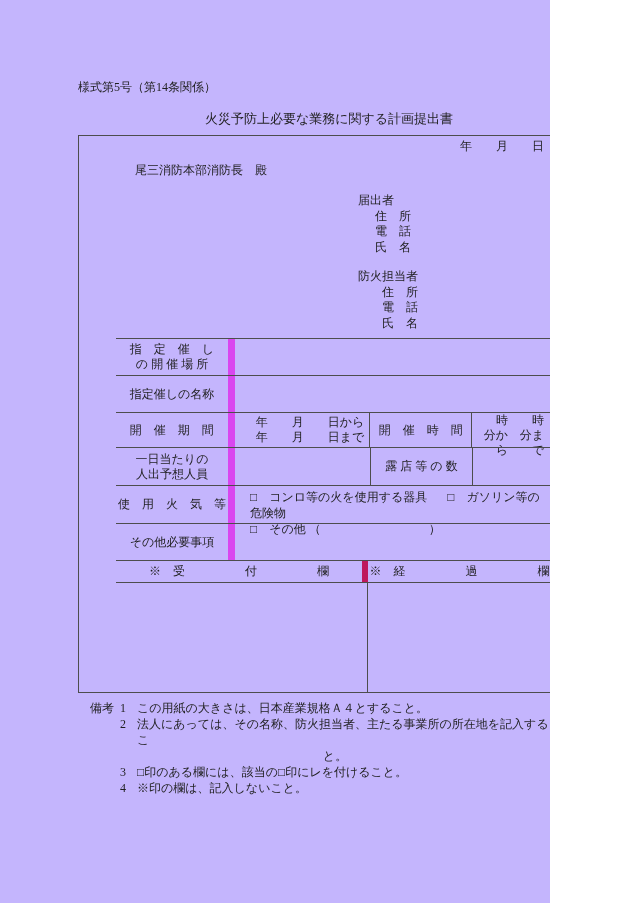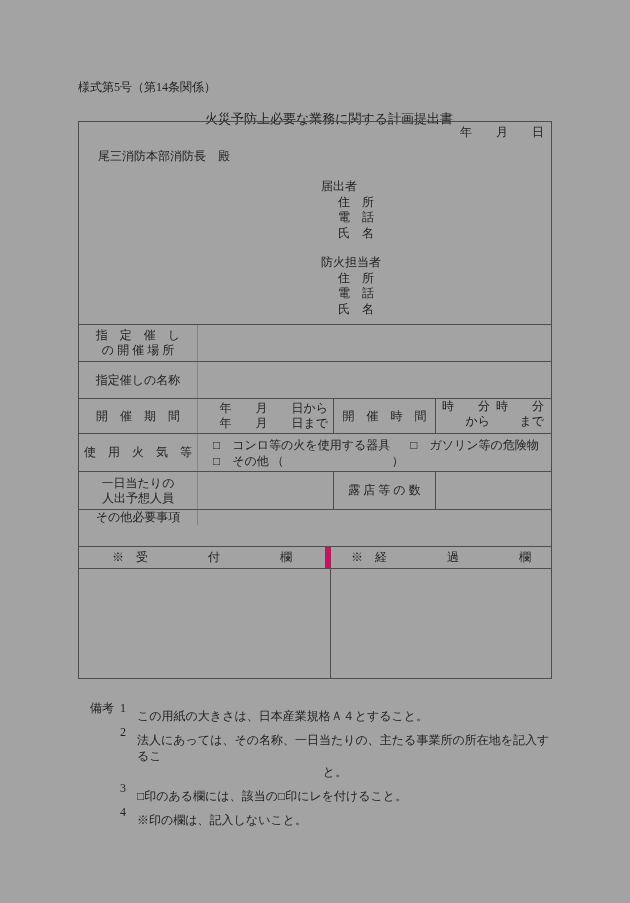--- a/index.html
+++ b/index.html
@@ -1,52 +1,52 @@
 <!DOCTYPE html>
 <html><head>
 <meta charset="utf-8">
 <style>
   html,body { margin:0; padding:0; background:#ffffff; }
   .page {
     position:relative;
-    width:630px; height:903px;
-    background:#a3a3a3;
+    width:550px; height:903px;
+    background:#c4b5fd;
     color:#1f1f1f;
     font-family:"Liberation Serif","DejaVu Serif",serif;
     font-size:12px;
     line-height:1.25;
     overflow:hidden;
   }
   .form-code { position:absolute; left:78px; top:80px; }
   .doc-title { position:absolute; left:92px; top:111px; width:474px; text-align:center; font-size:13px; }
 
   .ftable {
-    position:absolute; left:78px; top:121px;
+    position:absolute; left:78px; top:135px;
     width:474px; height:558px;
     border:1px solid #4d4d4d;
     box-sizing:border-box;
-    display:flex; flex-direction:column;
+    display:flex; flex-direction:column;padding-left:37px;
   }
   .ftable * { box-sizing:border-box; }
 
   .hdr { height:202px; position:relative; }
   .date-line { position:absolute; top:3px; right:7px; }
   .addressee { position:absolute; left:19px; top:27px;text-align:right; }
   .party-block { position:absolute; left:242px; line-height:15.5px; }
   .party-block.notifier { top:57px; }
   .party-block.manager { top:133px; }
-  .party-line { margin-left:17px; }
+  .party-line { margin-left:17px;text-align:right; }
 
   .row { display:flex; border-top:1px solid #4d4d4d; }
   .r1 { height:37px; } .r2 { height:37px; } .r3 { height:35px; }
-  .r4 { height:38px; } .r5 { height:38px; } .r6 { height:37px;flex-direction:column; }
+  .r4 { height:38px; } .r5 { height:38px; } .r6 { height:37px; }
   .r7 { height:22px; } .r8 { flex:1; }
 
   .lab {
-    width:119px; border-right:1px solid #d946ef;
+    width:119px; border-right:7px solid #d946ef;
     display:flex; flex-direction:column; justify-content:center; align-items:center;
     text-align:center; line-height:15px;
   }
   .val { flex:1; }
   .c2 { width:136px; border-right:1px solid #4d4d4d;
         display:flex; flex-direction:column; justify-content:center;
         text-align:right; padding-right:5px; line-height:15px; }
   .c3 { width:102px; border-right:1px solid #4d4d4d;
         display:flex; align-items:center; justify-content:center; text-align:center; }
   .c4 { flex:1; display:flex; flex-direction:row; justify-content:center;
@@ -58,21 +58,21 @@
   .ohdr-l { width:252px; border-right:6px solid #be185d;
             display:flex; align-items:center; justify-content:center; text-align:center; }
   .ohdr-r { flex:1; display:flex; align-items:center; justify-content:center; text-align:center; }
   .obox-l { width:252px; border-right:1px solid #4d4d4d; }
   .obox-r { flex:1; }
 
   .notes { position:absolute; left:90px; top:700px; width:470px; line-height:16px; }
   .note-row { display:flex;justify-content:center; }
   .note-label { width:30px; }
   .note-num { width:17px; }
-  .note-text { flex:1;margin-top:8px; }
+  .note-text { flex:1; }
   .note-wrap { margin-left:20px; }
 </style>
 </head>
 <body>
 
 <div class="page">
 
   <div class="form-code">様式第5号（第14条関係）</div>
   <div class="doc-title">火災予防上必要な業務に関する計画提出書</div>
 
@@ -116,36 +116,36 @@
         <span>年　　月　　日から</span>
         <span>年　　月　　日まで</span>
       </div>
       <div class="c3">開　催　時　間</div>
       <div class="c4">
         <span>時　　分から</span>
         <span>時　　分まで</span>
       </div>
     </div>
 
-    <div class="row r5">
-      <div class="lab">使　用　火　気　等</div>
-      <div class="fire-cell">
-        <span>□　コンロ等の火を使用する器具</span><span class="opt-gap"></span><span>□　ガソリン等の危険物</span>
-        <span class="fire-line2">□　その他 （　　　　　　　　　）</span>
-      </div>
-    </div>
-
     <div class="row r4">
       <div class="lab">
         <span>一日当たりの</span>
         <span>人出予想人員</span>
       </div>
       <div class="c2"></div>
       <div class="c3">露 店 等 の 数</div>
       <div class="c4"></div>
+    </div>
+
+    <div class="row r5">
+      <div class="lab">使　用　火　気　等</div>
+      <div class="fire-cell">
+        <span>□　コンロ等の火を使用する器具</span><span class="opt-gap"></span><span>□　ガソリン等の危険物</span>
+        <span class="fire-line2">□　その他 （　　　　　　　　　）</span>
+      </div>
     </div>
 
     <div class="row r6">
       <div class="lab">その他必要事項</div>
       <div class="val"></div>
     </div>
 
     <div class="row r7">
       <div class="ohdr-l">※　受　　　　　付　　　　　欄</div>
       <div class="ohdr-r">※　経　　　　　過　　　　　欄</div>
@@ -160,21 +160,21 @@
 
   <div class="notes">
     <div class="note-row">
       <span class="note-label">備考</span>
       <span class="note-num">1</span>
       <span class="note-text">この用紙の大きさは、日本産業規格Ａ４とすること。</span>
     </div>
     <div class="note-row">
       <span class="note-label"></span>
       <span class="note-num">2</span>
-      <span class="note-text">法人にあっては、その名称、一日当たりの、主たる事業所の所在地を記入するこ</span>
+      <span class="note-text">法人にあっては、その名称、防火担当者、主たる事業所の所在地を記入するこ</span>
     </div>
     <div class="note-row">
       <span class="note-wrap">と。</span>
     </div>
     <div class="note-row">
       <span class="note-label"></span>
       <span class="note-num">3</span>
       <span class="note-text">□印のある欄には、該当の□印にレを付けること。</span>
     </div>
     <div class="note-row">

